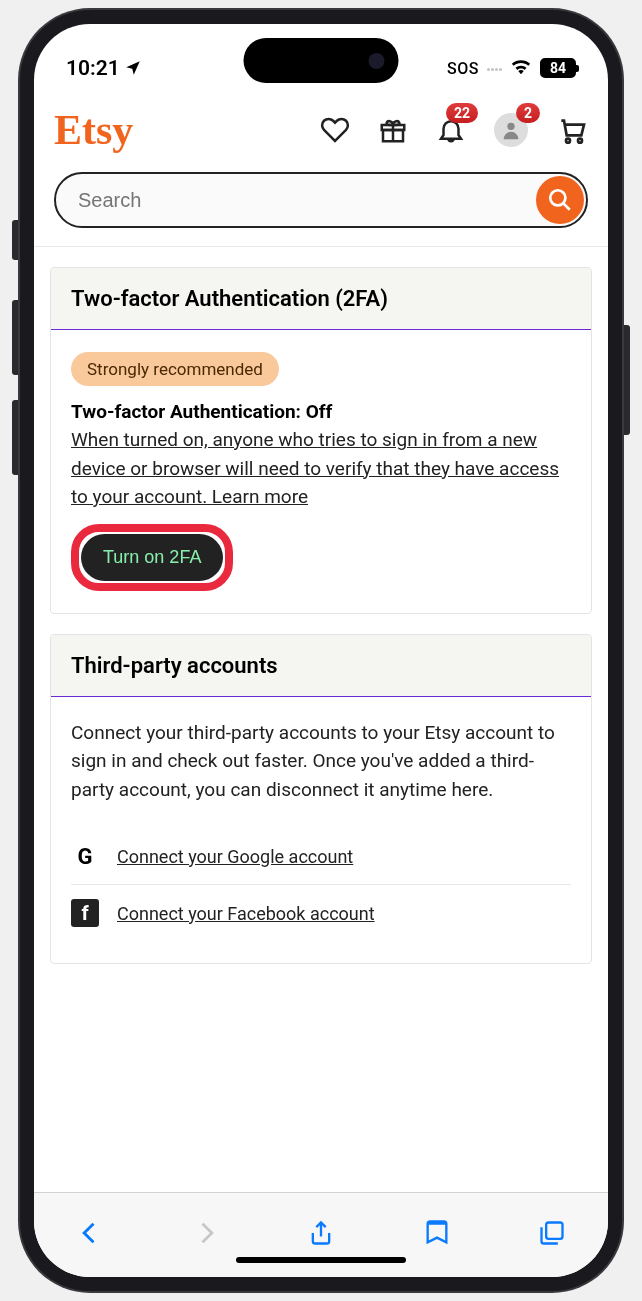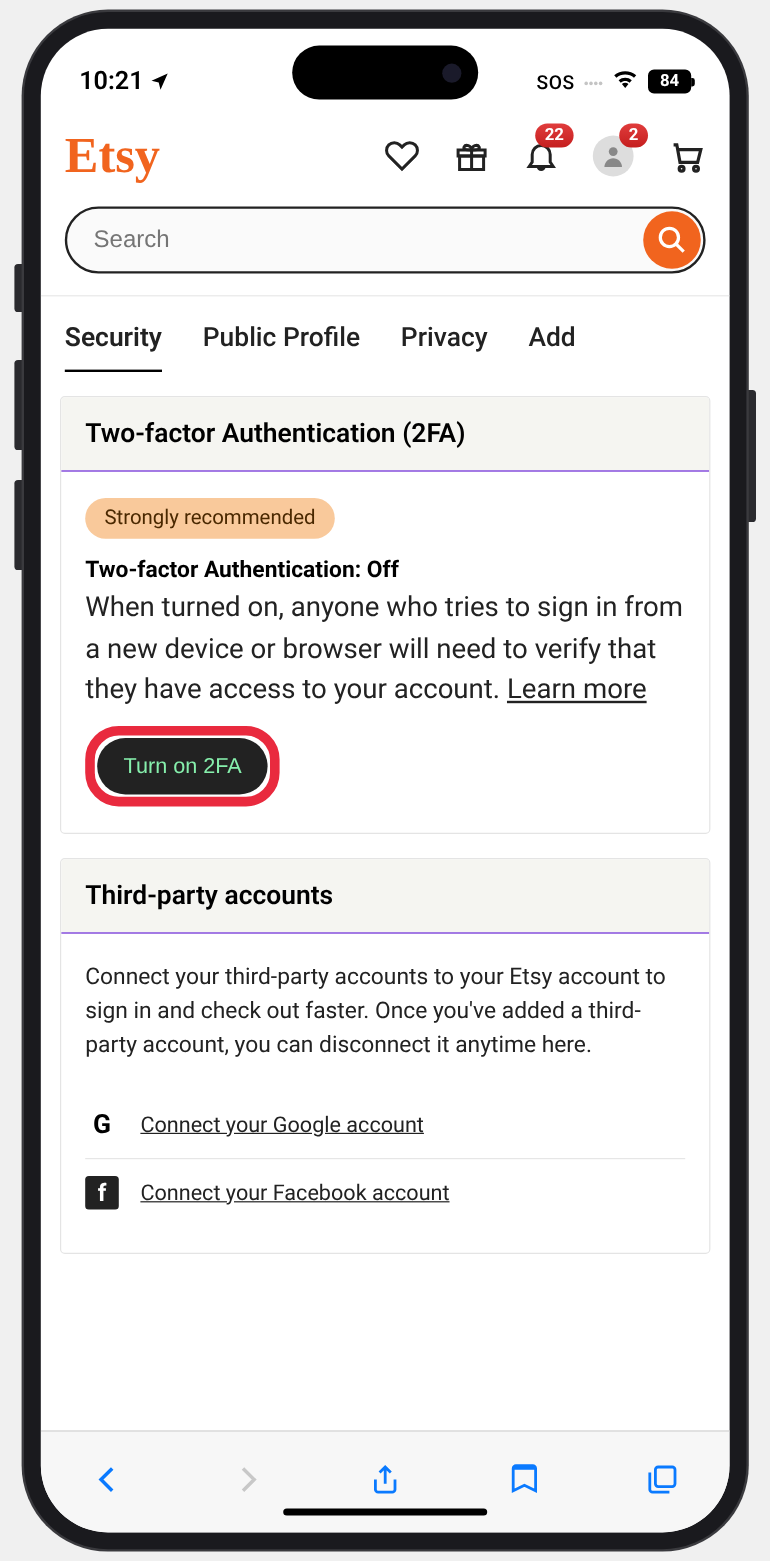--- a/index.html
+++ b/index.html
@@ -229,23 +229,24 @@
       border-radius: 18px;
       font-size: 17px;
       margin-bottom: 14px;
     }
     .tfa-title {
       font-size: 19px;
       font-weight: 700;
       margin-bottom: 3px;
     }
     .tfa-desc {
-      font-size: 23px;
+      font-size: 19px;
       line-height: 1.5;
       color: #222;
+      text-decoration: underline;
     }
     .learn-more {
       text-decoration: underline;
     }
     .highlight-box {
       display: inline-block;
       border: 8px solid #e92a3e;
       border-radius: 28px;
       padding: 2px;
       margin-top: 12px;
@@ -414,26 +415,20 @@
         <button class="search-btn">
           <svg width="26" height="26" viewBox="0 0 24 24" fill="none" stroke="#fff" stroke-width="2.5">
               <circle cx="10" cy="10" r="7"></circle>
               <line x1="21" y1="21" x2="15" y2="15"></line>
             </svg>
         </button>
       </div>
     </div>
 
     <div class="content-area">
-      <div class="tabs">
-        <div class="tab active">Security</div>
-        <div class="tab">Public Profile</div>
-        <div class="tab">Privacy</div>
-        <div class="tab">Add</div>
-      </div>
 
       <div class="card">
         <div class="card-header">Two-factor Authentication (2FA)</div>
         <div class="card-body">
           <div class="pill">Strongly recommended</div>
           <div class="tfa-title">Two-factor Authentication: Off</div>
           <div class="tfa-desc">
             <span>When turned on, anyone who tries to sign in from a new device or browser will need to verify that they have access to your account. </span><span class="learn-more">Learn more</span>
           </div>
           <div class="highlight-box">

